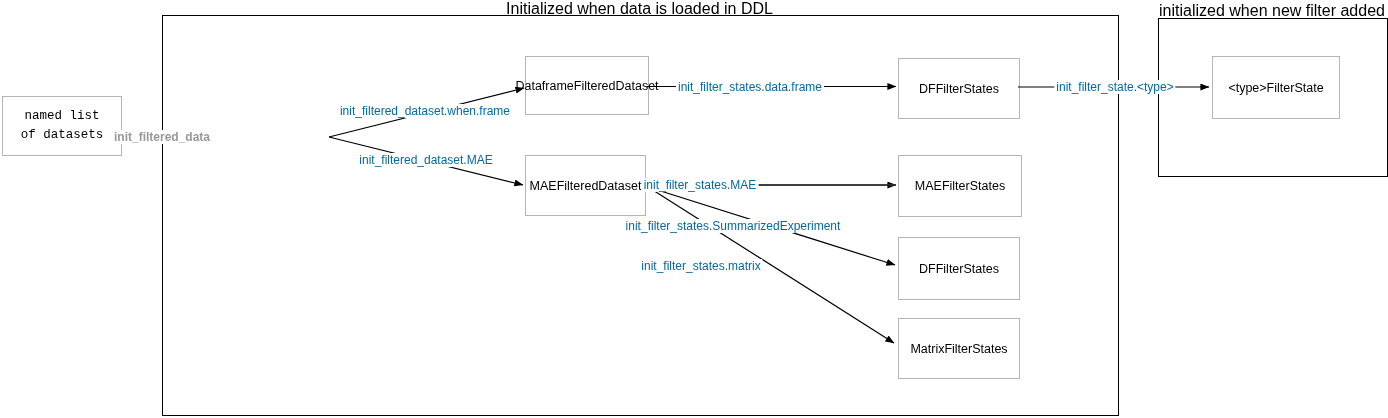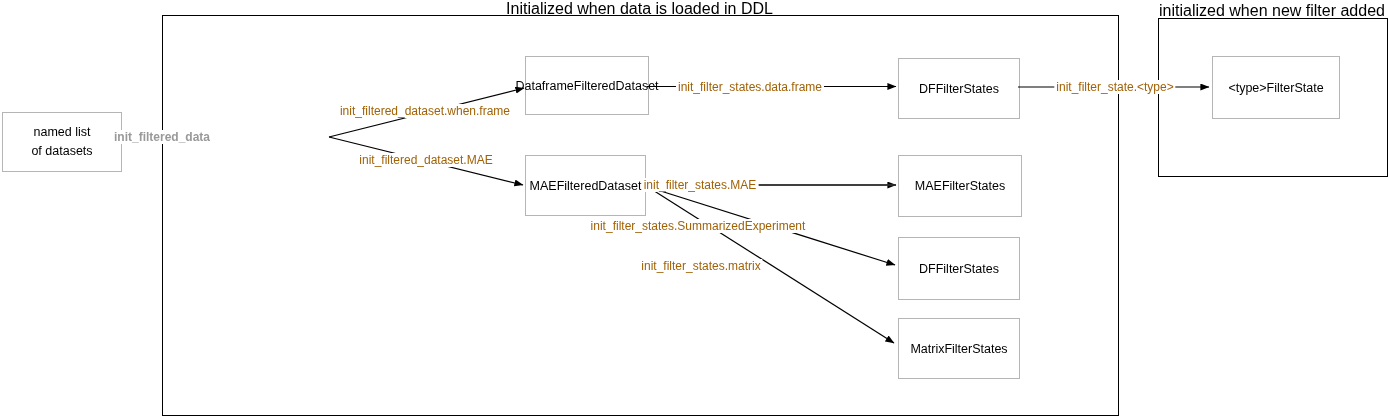--- a/index.html
+++ b/index.html
@@ -16,36 +16,36 @@
   .node{
     position:absolute;background:#ffffff;border:1px solid #b5b5b5;
     display:flex;align-items:center;justify-content:center;
     font-size:12.5px;text-align:center;white-space:pre-line;
   }
   .node.nowrap{white-space:nowrap;overflow:visible;}
   svg.edges{position:absolute;left:0;top:0;}
   .edge-label{
     position:absolute;transform:translate(-50%,-50%);
     background:#ffffff;padding:0 2px;font-size:12px;white-space:nowrap;
-    color:#a16207;line-height:14px;
+    color:#0369a1;line-height:14px;
   }
   .edge-label.muted{color:#999999;font-weight:bold;}
 </style>
 </head>
 <body>
 
 <div class="stage">
 
   <div class="container-box" style="left:162px;top:15px;width:955px;height:399px;"></div>
   <div class="container-title" style="left:162px;top:0px;width:955px;">Initialized when data is loaded in DDL</div>
 
   <div class="container-box" style="left:1158px;top:18px;width:228px;height:157px;"></div>
   <div class="container-title" style="left:1158px;top:2px;width:228px;">initialized when new filter added</div>
 
-  <div class="node" style="left:2px;top:112px;width:118px;height:58px;line-height:19px;">named list
+  <div class="node" style="left:2px;top:96px;width:118px;height:58px;line-height:19px;font-family:Liberation Mono, monospace;">named list
 of datasets</div>
 
 
   <div class="node nowrap" style="left:525px;top:56px;width:122px;height:57px;">DataframeFilteredDataset</div>
 
   <div class="node" style="left:525px;top:155px;width:119px;height:59px;">MAEFilteredDataset</div>
 
   <div class="node" style="left:898px;top:155px;width:122px;height:60px;">MAEFilterStates</div>
 
   <div class="node" style="left:898px;top:58px;width:120px;height:59px;">DFFilterStates</div>
@@ -79,17 +79,17 @@
     <line x1="648" y1="187" x2="894" y2="343" stroke="#000" stroke-width="1.2" marker-end="url(#arr)"></line>
 
     <line x1="1018" y1="87" x2="1209" y2="87" stroke="#000" stroke-width="1.2" marker-end="url(#arr)"></line>
   </svg>
 
   <div class="edge-label muted" style="left:162px;top:137px;">init_filtered_data</div>
   <div class="edge-label" style="left:425px;top:111px;">init_filtered_dataset.when.frame</div>
   <div class="edge-label" style="left:426px;top:160px;">init_filtered_dataset.MAE</div>
   <div class="edge-label" style="left:750px;top:87px;">init_filter_states.data.frame</div>
   <div class="edge-label" style="left:700px;top:185px;">init_filter_states.MAE</div>
-  <div class="edge-label" style="left:698px;top:226px;">init_filter_states.SummarizedExperiment</div>
+  <div class="edge-label" style="left:733px;top:226px;">init_filter_states.SummarizedExperiment</div>
   <div class="edge-label" style="left:701px;top:266px;">init_filter_states.matrix</div>
   <div class="edge-label" style="left:1115px;top:87px;">init_filter_state.&lt;type&gt;</div>
 
 </div>
 
 </body></html>

